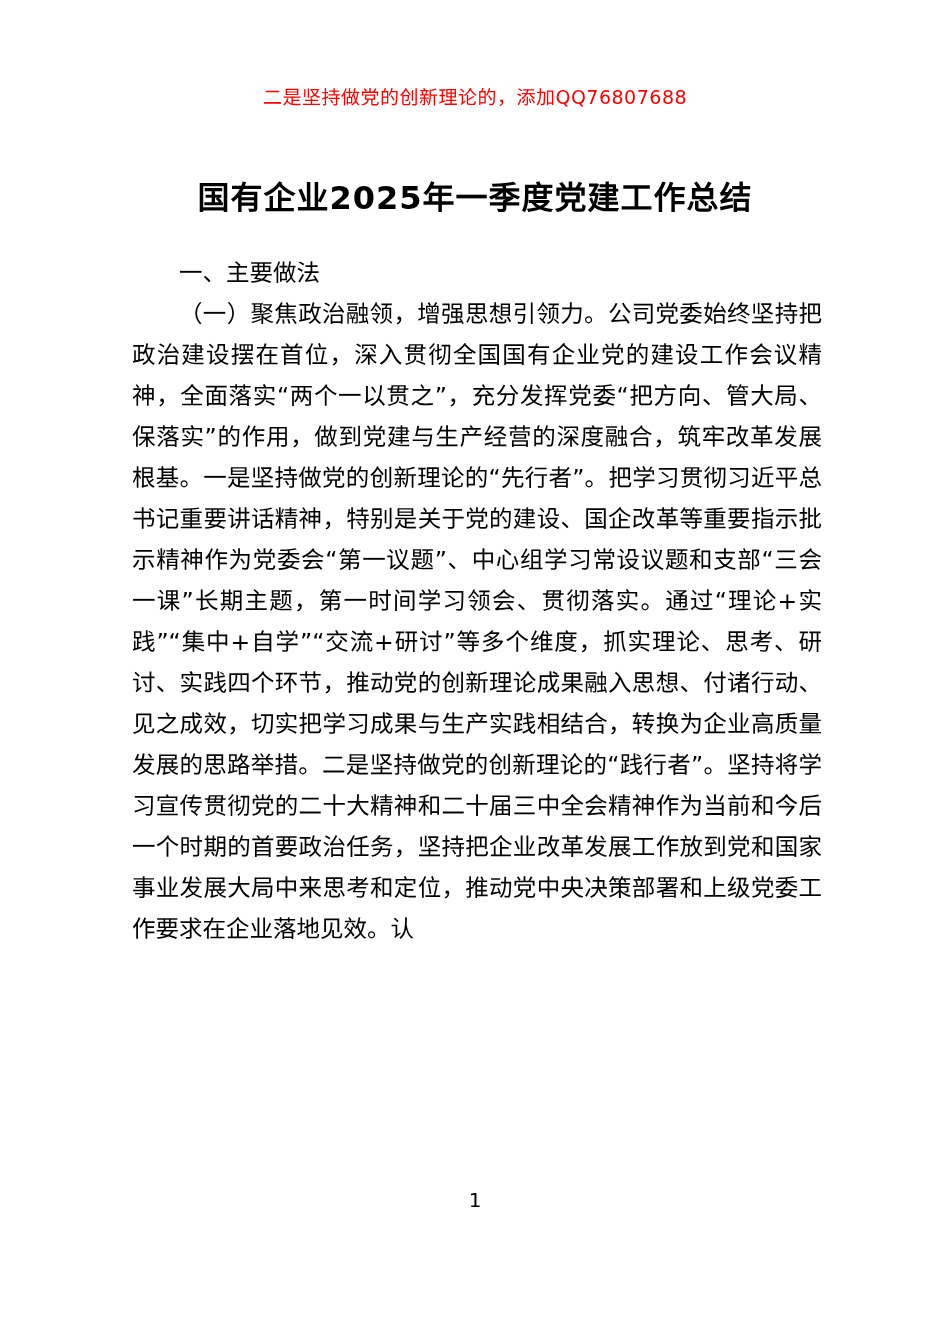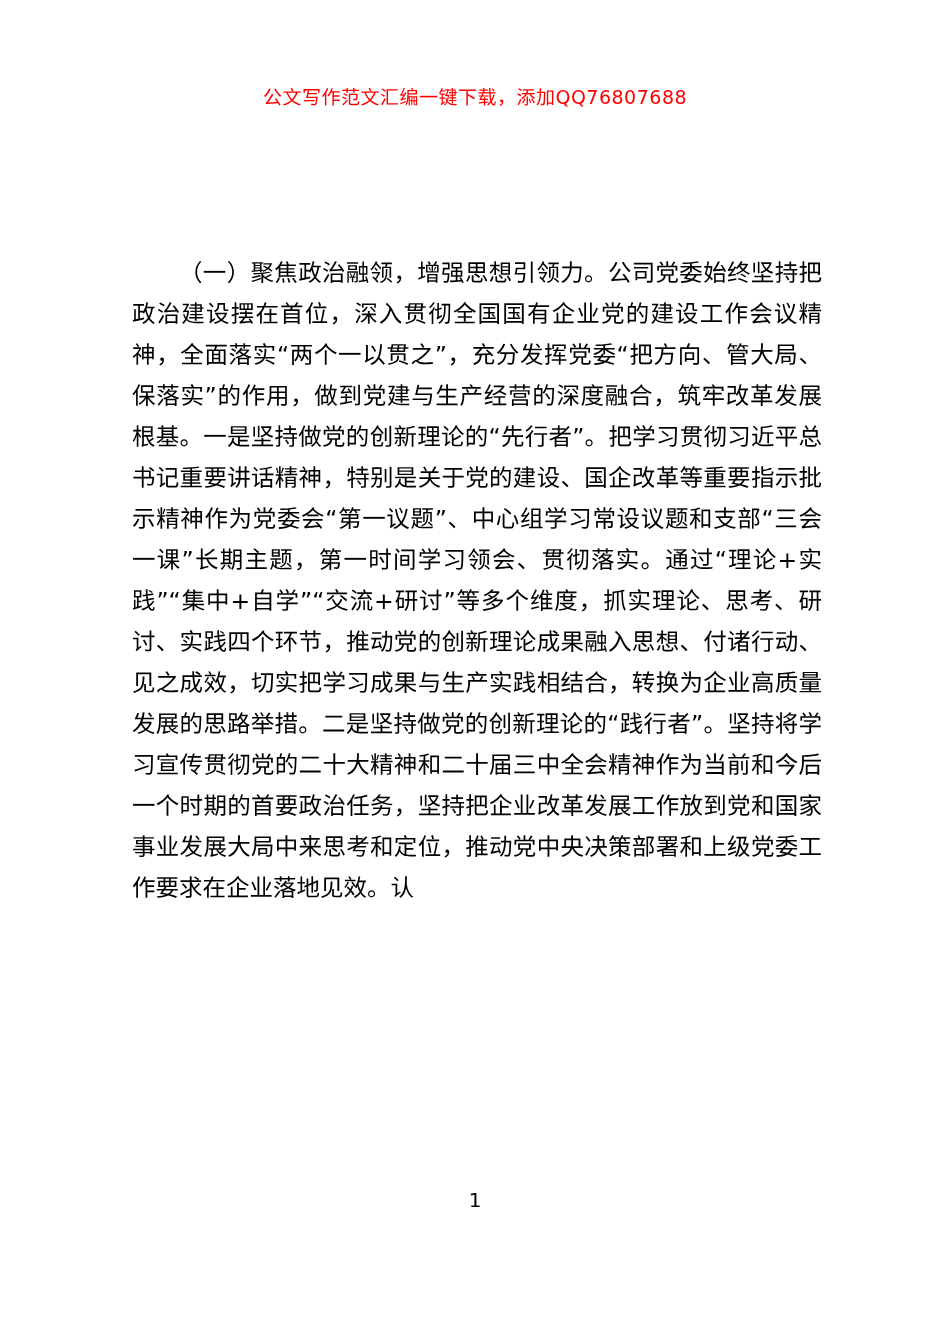--- a/index.html
+++ b/index.html
@@ -72,22 +72,24 @@
     text-align: center;
     font-size: 20px;
     font-family: "DejaVu Sans", "Liberation Sans", sans-serif;
   }
 </style>
 </head>
 <body>
 
 <div class="page">
 
-  <div class="watermark">公文写作范文汇编一键下载，添加QQ76807688</div>
+  <div class="watermark">二是坚持做党的创新理论的，添加QQ76807688</div>
 
+  <div class="doc-title">国有企业2025年一季度党建工作总结</div>
 
   <div class="body-text">
+    <p>一、主要做法</p>
     <p>（一）聚焦政治融领，增强思想引领力。公司党委始终坚持把政治建设摆在首位，深入贯彻全国国有企业党的建设工作会议精神，全面落实“两个一以贯之”，充分发挥党委“把方向、管大局、保落实”的作用，做到党建与生产经营的深度融合，筑牢改革发展根基。一是坚持做党的创新理论的“先行者”。把学习贯彻习近平总书记重要讲话精神，特别是关于党的建设、国企改革等重要指示批示精神作为党委会“第一议题”、中心组学习常设议题和支部“三会一课”长期主题，第一时间学习领会、贯彻落实。通过“理论+实践”“集中+自学”“交流+研讨”等多个维度，抓实理论、思考、研讨、实践四个环节，推动党的创新理论成果融入思想、付诸行动、见之成效，切实把学习成果与生产实践相结合，转换为企业高质量发展的思路举措。二是坚持做党的创新理论的“践行者”。坚持将学习宣传贯彻党的二十大精神和二十届三中全会精神作为当前和今后一个时期的首要政治任务，坚持把企业改革发展工作放到党和国家事业发展大局中来思考和定位，推动党中央决策部署和上级党委工作要求在企业落地见效。认</p>
   </div>
 
   <div class="page-number">1</div>
 
 </div>
 
 </body></html>

